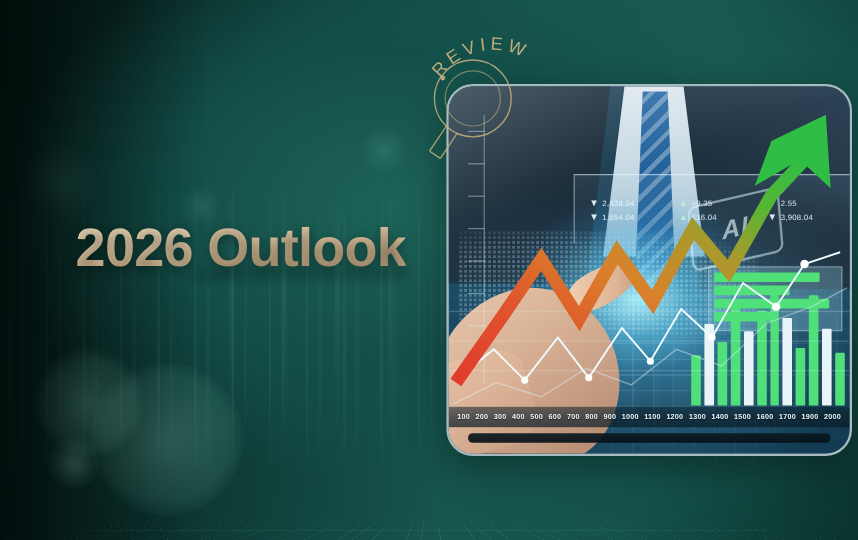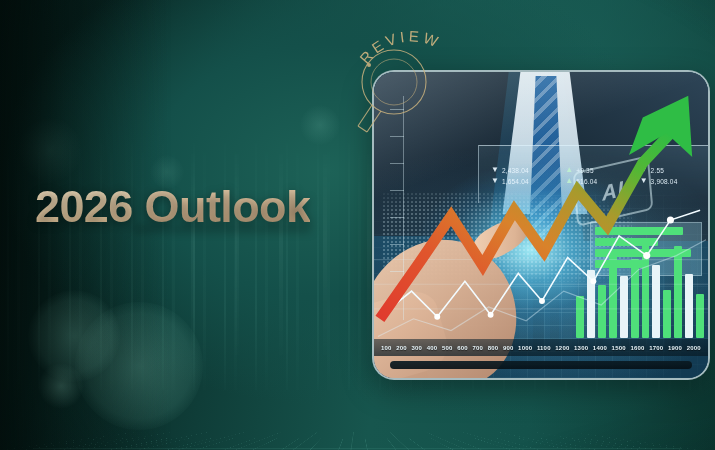--- a/index.html
+++ b/index.html
@@ -81,21 +81,21 @@
 
   
   .headline{ position:absolute; left:35px; top:184px; width:330px; }
   .title{
     font-size:45px; font-weight:700; letter-spacing:-0.6px; line-height:1.03;
     white-space:nowrap;
     text-shadow:0 2px 10px rgba(0,0,0,.40);
   }
   .title .yr{
     background:linear-gradient(178deg,#f2e2c6 0%, #e4cda8 45%, #cfb188 100%);
-    -webkit-background-clip:text; background-clip:text; color:transparent;
+    -webkit-background-clip:text; background-clip:text; color:transparent;margin-left:28px;
   }
   .title .ot{
     background:linear-gradient(178deg,#e8d2b2 0%, #d8bc98 45%, #c2a37c 100%);
     -webkit-background-clip:text; background-clip:text; color:transparent;text-decoration:underline;
   }
   .subtitle{
     margin-top:9px; margin-left:20px;
     font-size:26px; font-weight:700; color:#ffffff; letter-spacing:-0.3px;
     white-space:nowrap;
     text-shadow:0 2px 9px rgba(0,0,0,.45);

